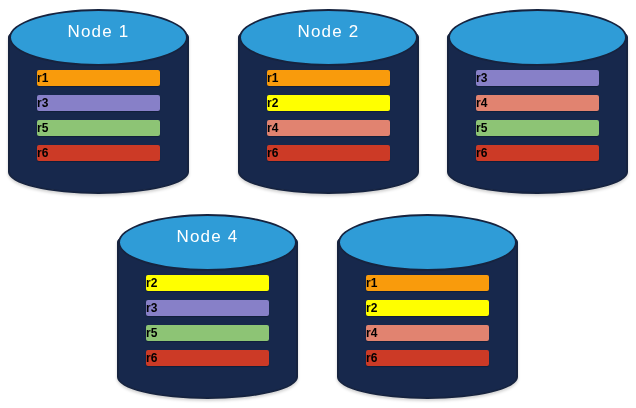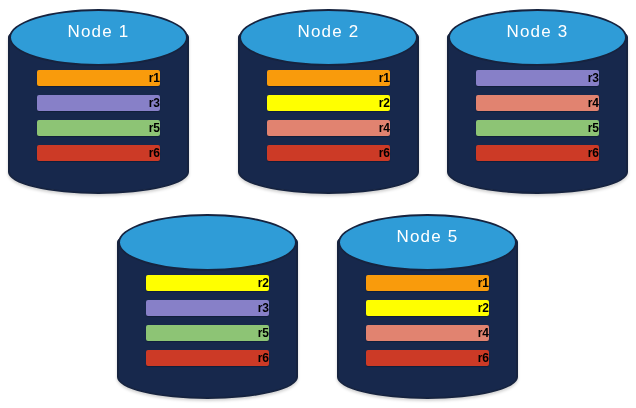--- a/index.html
+++ b/index.html
@@ -75,21 +75,21 @@
   }
 
   .record {
     height: 16px;
     margin-bottom: 9px;
     border-radius: 2px;
     color: #000000;
     font-size: 12px;
     font-weight: bold;
     line-height: 16px;
-    text-align: right;
+    text-align: left;
     box-shadow: 0 1px 1px rgba(0,0,0,0.25);
   }
   .record:last-child { margin-bottom: 16px; }
 </style>
 </head>
 <body>
 
 <div id="diagram">
     <div class="node" style="left: 8px; top: 8px;">
       <div class="cyl-body" style="background: rgb(23, 40, 76);"></div>
@@ -109,42 +109,41 @@
       <div class="records">
         <div class="record" style="background: rgb(249, 155, 12);">r1</div>
         <div class="record" style="background: rgb(255, 255, 0);">r2</div>
         <div class="record" style="background: rgb(225, 131, 112);">r4</div>
         <div class="record" style="background: rgb(204, 58, 38);">r6</div>
       </div>
     </div>
     <div class="node" style="left: 447px; top: 8px;">
       <div class="cyl-body" style="background: rgb(23, 40, 76);"></div>
       <div class="cyl-top" style="background: rgb(47, 156, 215);"></div>
-      <div class="node-label">Node 3</div>
       <div class="records">
         <div class="record" style="background: rgb(135, 128, 200);">r3</div>
         <div class="record" style="background: rgb(225, 131, 112);">r4</div>
         <div class="record" style="background: rgb(141, 196, 117);">r5</div>
         <div class="record" style="background: rgb(204, 58, 38);">r6</div>
       </div>
     </div>
     <div class="node" style="left: 117px; top: 213px;">
       <div class="cyl-body" style="background: rgb(23, 40, 76);"></div>
       <div class="cyl-top" style="background: rgb(47, 156, 215);"></div>
+      <div class="node-label">Node 4</div>
       <div class="records">
         <div class="record" style="background: rgb(255, 255, 0);">r2</div>
         <div class="record" style="background: rgb(135, 128, 200);">r3</div>
         <div class="record" style="background: rgb(141, 196, 117);">r5</div>
         <div class="record" style="background: rgb(204, 58, 38);">r6</div>
       </div>
     </div>
     <div class="node" style="left: 337px; top: 213px;">
       <div class="cyl-body" style="background: rgb(23, 40, 76);"></div>
       <div class="cyl-top" style="background: rgb(47, 156, 215);"></div>
-      <div class="node-label">Node 5</div>
       <div class="records">
         <div class="record" style="background: rgb(249, 155, 12);">r1</div>
         <div class="record" style="background: rgb(255, 255, 0);">r2</div>
         <div class="record" style="background: rgb(225, 131, 112);">r4</div>
         <div class="record" style="background: rgb(204, 58, 38);">r6</div>
       </div>
     </div>
   </div>
 
 </body></html>

